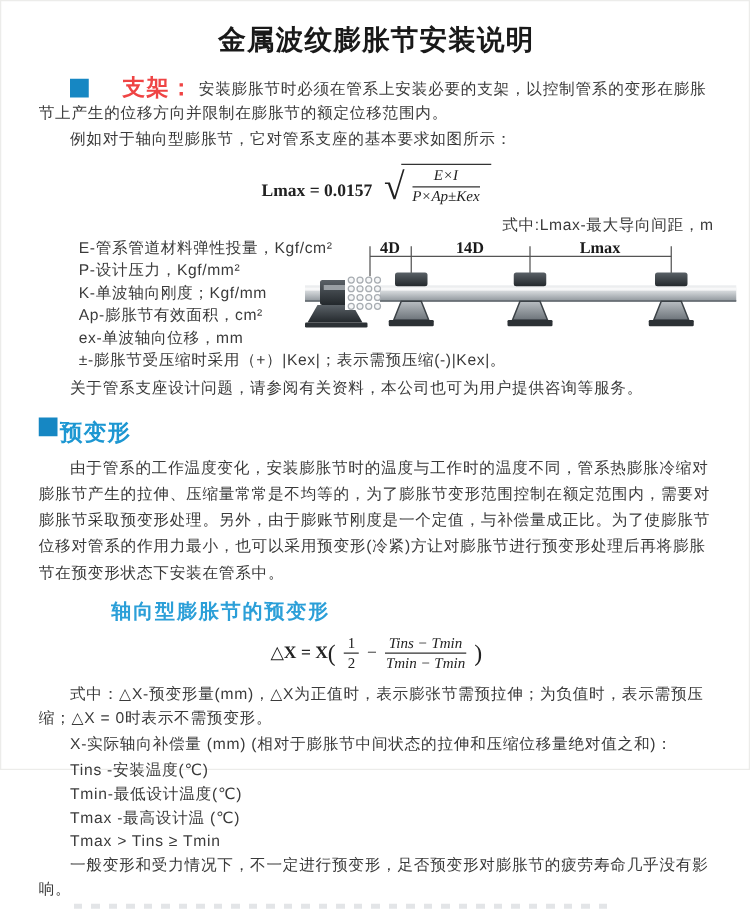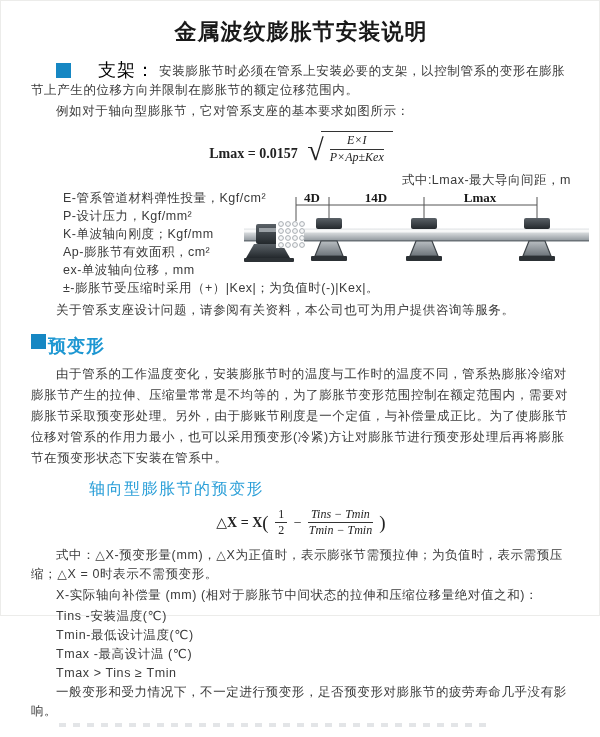--- a/index.html
+++ b/index.html
@@ -14,32 +14,32 @@
   }
   .doc-title{
     text-align:center;font-size:22px;font-weight:bold;color:#191919;
     letter-spacing:1px;margin:6px 0 14px 0;
   }
   .body-text{font-size:12.5px;line-height:19px;letter-spacing:0.6px;}
   .para{margin:0 0 2px 0;}
   .indent{text-indent:2em;}
   .sect-head-inline{
     display:inline-flex;align-items:center;vertical-align:-3px;
-    color:#000000;font-size:18px;font-weight:normal;letter-spacing:1px;text-align:right;
+    color:#ef4444;font-size:18px;font-weight:bold;letter-spacing:1px;text-align:right;
   }
   .blue-square{
     display:inline-block;width:15px;height:15px;background:#1687c3;
     margin-right:2px;flex:0 0 auto;
   }
   .sect-head-block{
     display:flex;color:#1d97d2;font-size:18px;
     font-weight:bold;letter-spacing:1px;margin:14px 0 6px 0;
   }
   .sub-head{
-    color:#2b9fd8;font-size:16px;font-weight:normal;letter-spacing:1.5px;
+    color:#2b9fd8;font-size:16px;font-weight:bold;letter-spacing:1.5px;
     margin:10px 0 4px 0;
   }
   .sub-head.axial{margin-left:58px;}
   
   .def-list{margin:4px 0 0 4px;}
   .def-item{font-size:12.5px;line-height:18px;letter-spacing:0.5px;padding-left:28px;}
   .def-item.first{padding-left:0;text-align:right;}
   
   .formula-row{
     text-align:center;font-family:"Liberation Serif","DejaVu Serif",serif;
@@ -99,21 +99,21 @@
     </span>
   </div>
 
   <div class="def-list">
     <div class="def-item first">式中:Lmax-最大导向间距，m</div>
     <div class="def-item">E-管系管道材料弹性投量，Kgf/cm²</div>
     <div class="def-item">P-设计压力，Kgf/mm²</div>
     <div class="def-item">K-单波轴向刚度；Kgf/mm</div>
     <div class="def-item">Ap-膨胀节有效面积，cm²</div>
     <div class="def-item">ex-单波轴向位移，mm</div>
-    <div class="def-item">±-膨胀节受压缩时采用（+）|Kex|；为负值时(-)|Kex|。</div>
+    <div class="def-item">±-膨胀节受压缩时采用（+）|Kex|；表示需预压缩(-)|Kex|。</div>
   </div>
 
   <p class="body-text para indent" style="margin-top:4px;">关于管系支座设计问题，请参阅有关资料，本公司也可为用户提供咨询等服务。</p>
 
   <svg class="diagram" viewBox="0 0 352 96" xmlns="http://www.w3.org/2000/svg">
     <defs>
       <linearGradient id="pipeGrad" x1="0" y1="0" x2="0" y2="1">
         <stop offset="0" stop-color="#f4f5f6"></stop>
         <stop offset="0.45" stop-color="#cdd1d4"></stop>
         <stop offset="1" stop-color="#8e959b"></stop>

